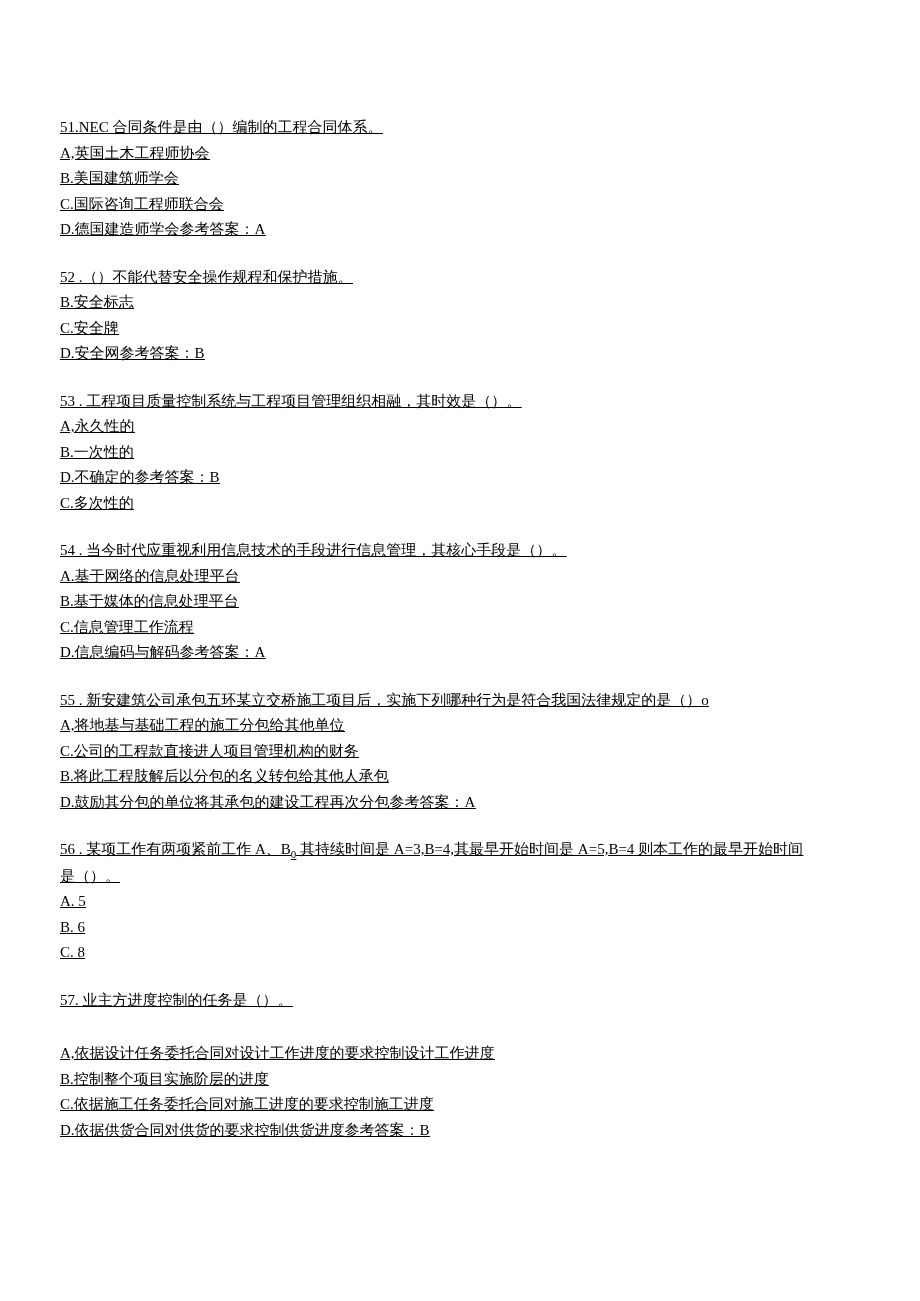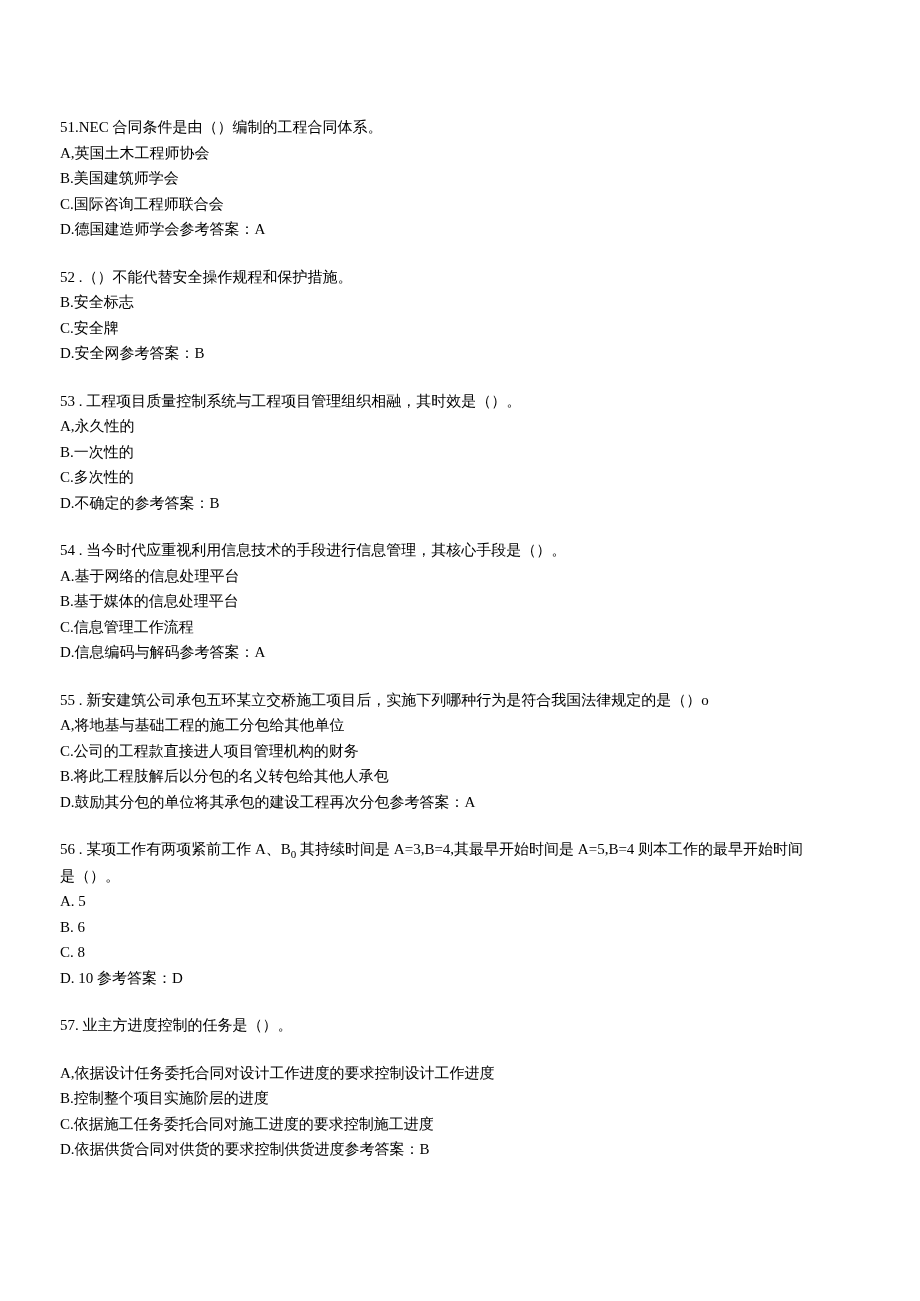--- a/index.html
+++ b/index.html
@@ -1,29 +1,29 @@
 <!DOCTYPE html>
 <html><head>
   <meta charset="utf-8">
   <style>
-    * { margin: 0; padding: 0; box-sizing: border-box; }
+    * { margin: 0; padding: 0; box-sizing: border-box; text-decoration: underline; }
     body {
       width: 920px;
       height: 1301px;
       background: #ffffff;
       font-family: "SimSun", "Times New Roman", serif;
       font-size: 15px;
       line-height: 1.7;
       color: #000000;
       padding: 115px 60px 50px 60px;
     }
     .question-block { margin-bottom: 22px; }
     .question-line { display: block; }
     .option-line { display: block; }
-    .q57-gap { margin-bottom: 22px; }
+    .q57-gap { margin-bottom: 28px; }
     .sub-0 { font-size: 11px; vertical-align: sub; }
   </style>
 </head>
 <body>
 
 <div class="question-block">
   <span class="question-line">51.NEC 合同条件是由（）编制的工程合同体系。</span>
   <span class="option-line">A,英国土木工程师协会</span>
   <span class="option-line">B.美国建筑师学会</span>
   <span class="option-line">C.国际咨询工程师联合会</span>
@@ -34,22 +34,22 @@
   <span class="question-line">52  .（）不能代替安全操作规程和保护措施。</span>
   <span class="option-line">B.安全标志</span>
   <span class="option-line">C.安全牌</span>
   <span class="option-line">D.安全网参考答案：B</span>
 </div>
 
 <div class="question-block">
   <span class="question-line">53  . 工程项目质量控制系统与工程项目管理组织相融，其时效是（）。</span>
   <span class="option-line">A,永久性的</span>
   <span class="option-line">B.一次性的</span>
+  <span class="option-line">D.不确定的参考答案：B</span>
   <span class="option-line">C.多次性的</span>
-  <span class="option-line">D.不确定的参考答案：B</span>
 </div>
 
 <div class="question-block">
   <span class="question-line">54  . 当今时代应重视利用信息技术的手段进行信息管理，其核心手段是（）。</span>
   <span class="option-line">A.基于网络的信息处理平台</span>
   <span class="option-line">B.基于媒体的信息处理平台</span>
   <span class="option-line">C.信息管理工作流程</span>
   <span class="option-line">D.信息编码与解码参考答案：A</span>
 </div>
 
@@ -60,21 +60,20 @@
   <span class="option-line">B.将此工程肢解后以分包的名义转包给其他人承包</span>
   <span class="option-line">D.鼓励其分包的单位将其承包的建设工程再次分包参考答案：A</span>
 </div>
 
 <div class="question-block">
   <span class="question-line"><span>56  . 某项工作有两项紧前工作 A、B</span><span class="sub-0">0</span><span> 其持续时间是 A=3,B=4,其最早开始时间是 A=5,B=4 则本工作的最早开始时间</span></span>
   <span class="question-line">是（）。</span>
   <span class="option-line">A.   5</span>
   <span class="option-line">B.   6</span>
   <span class="option-line">C.   8</span>
-  <span class="option-line">D.   10 参考答案：D</span>
 </div>
 
 <div class="question-block">
   <span class="question-line q57-gap">57. 业主方进度控制的任务是（）。</span>
   <span class="option-line">A,依据设计任务委托合同对设计工作进度的要求控制设计工作进度</span>
   <span class="option-line">B.控制整个项目实施阶层的进度</span>
   <span class="option-line">C.依据施工任务委托合同对施工进度的要求控制施工进度</span>
   <span class="option-line">D.依据供货合同对供货的要求控制供货进度参考答案：B</span>
 </div>
 

